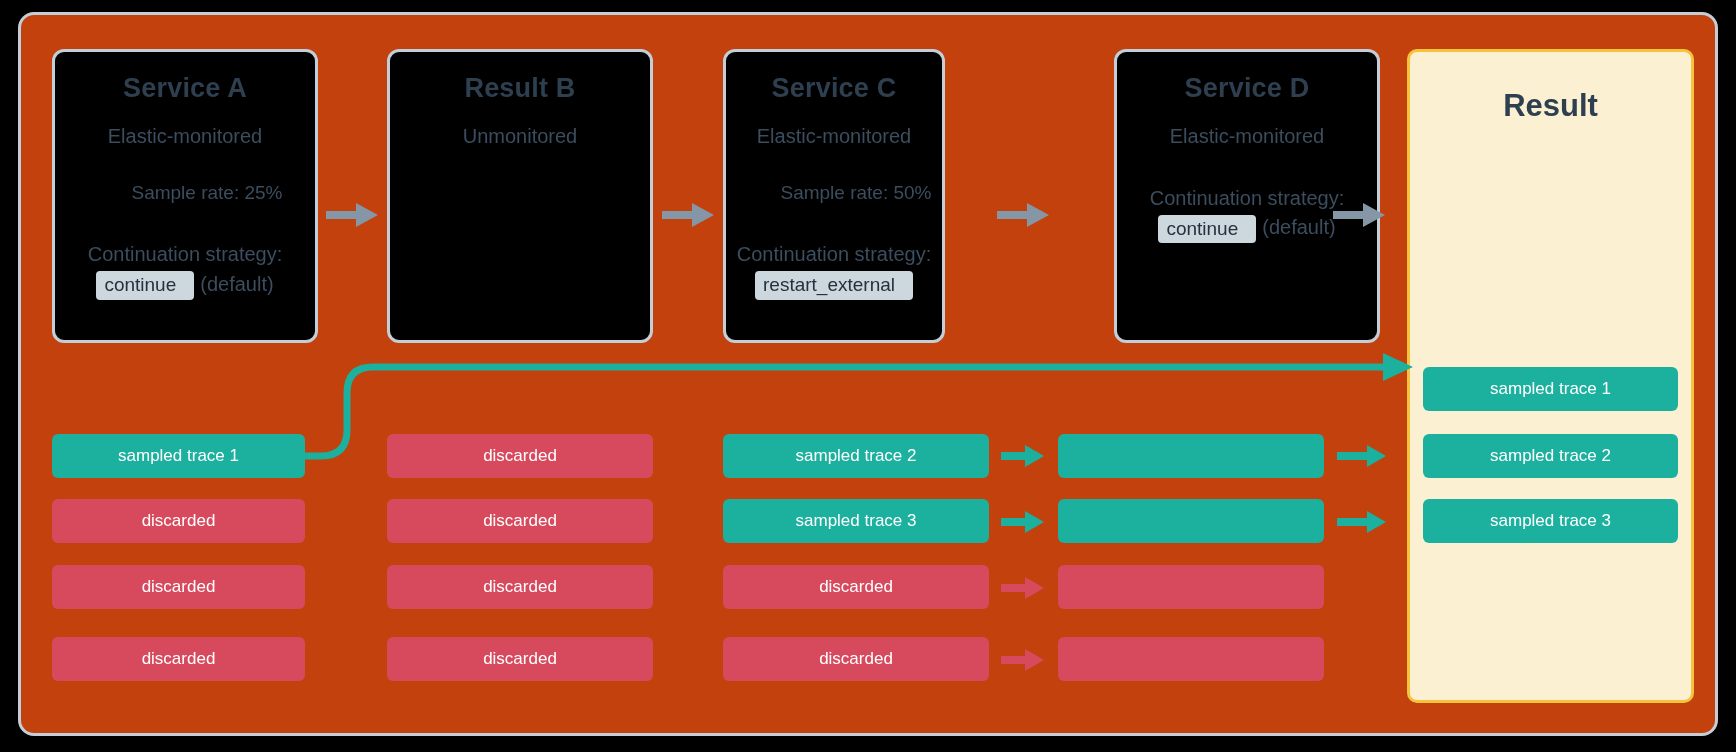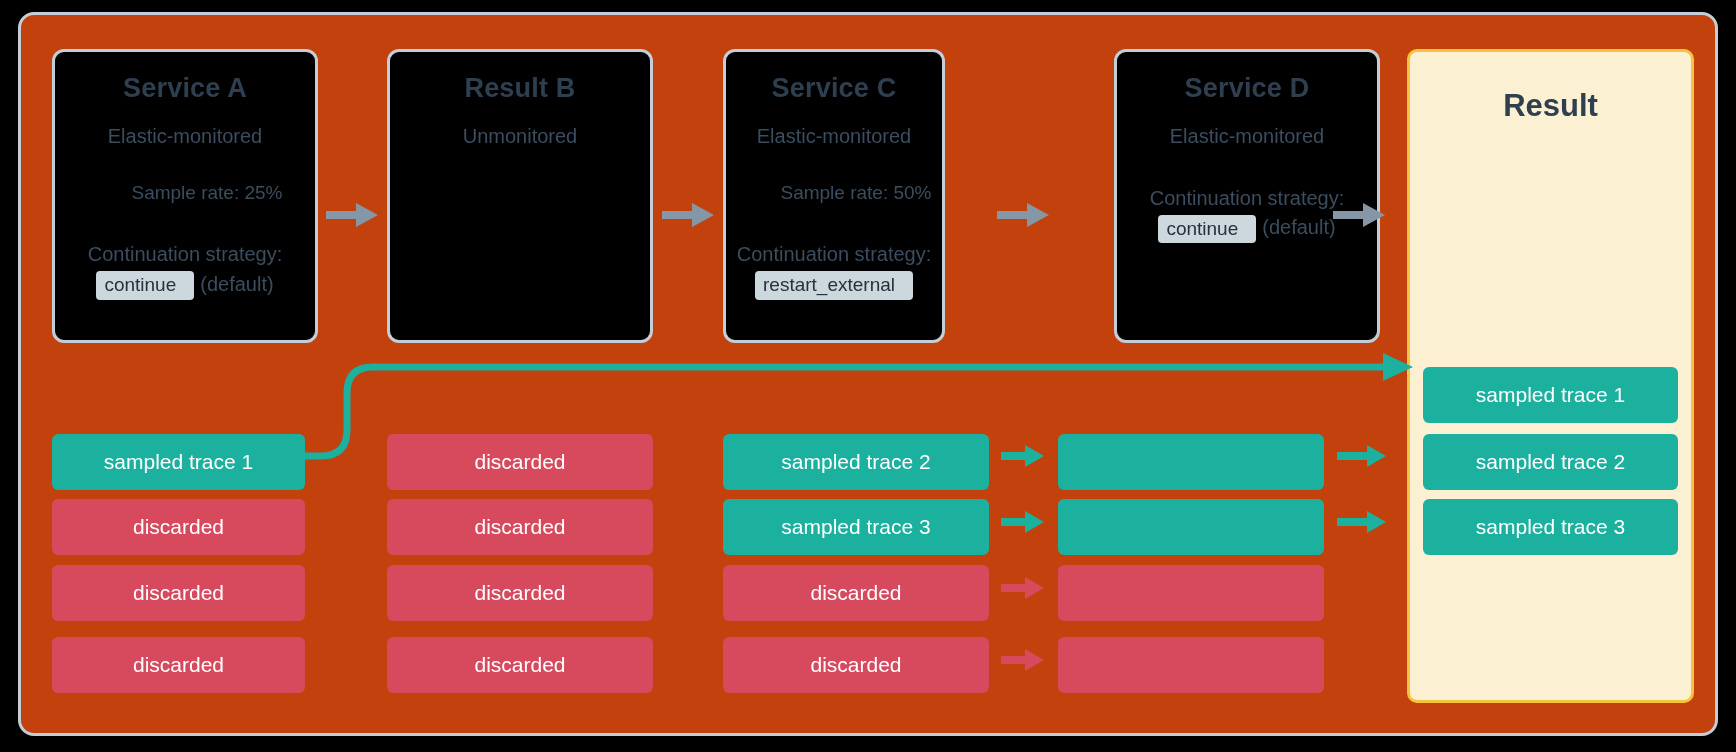--- a/index.html
+++ b/index.html
@@ -96,24 +96,24 @@
     font-weight:bold;
     color:#2e3f50;
   }
 
   
   .gray-arrow{position:absolute;top:186px;}
 
   
   .bar{
     position:absolute;
-    height:56px;
+    height:44px;
     border-radius:6px;
     color:#fff;
-    font-size:21px;
+    font-size:17px;
     display:flex;
     align-items:center;
     justify-content:center;
     box-sizing:border-box;
   }
   .bar.teal{background:#1cb09f;}
   .bar.red {background:#d74a5e;}
 
   
   .mini-arrow{position:absolute;}

